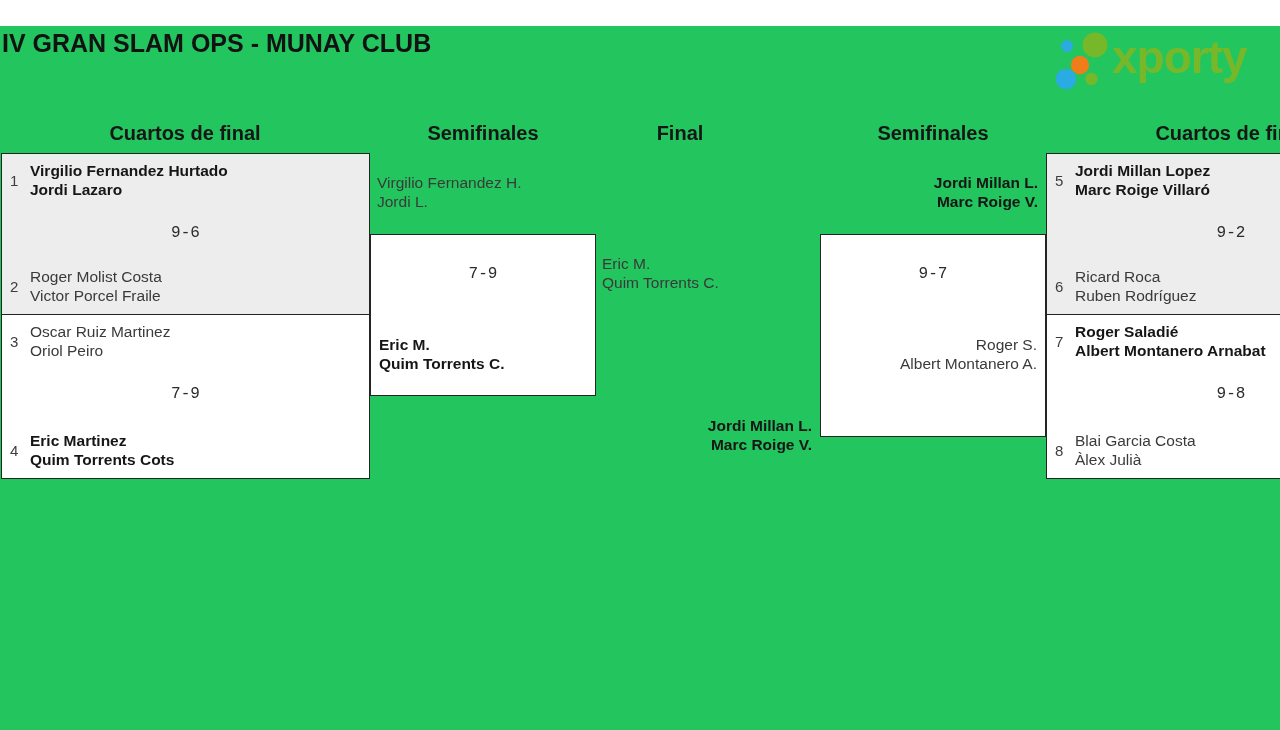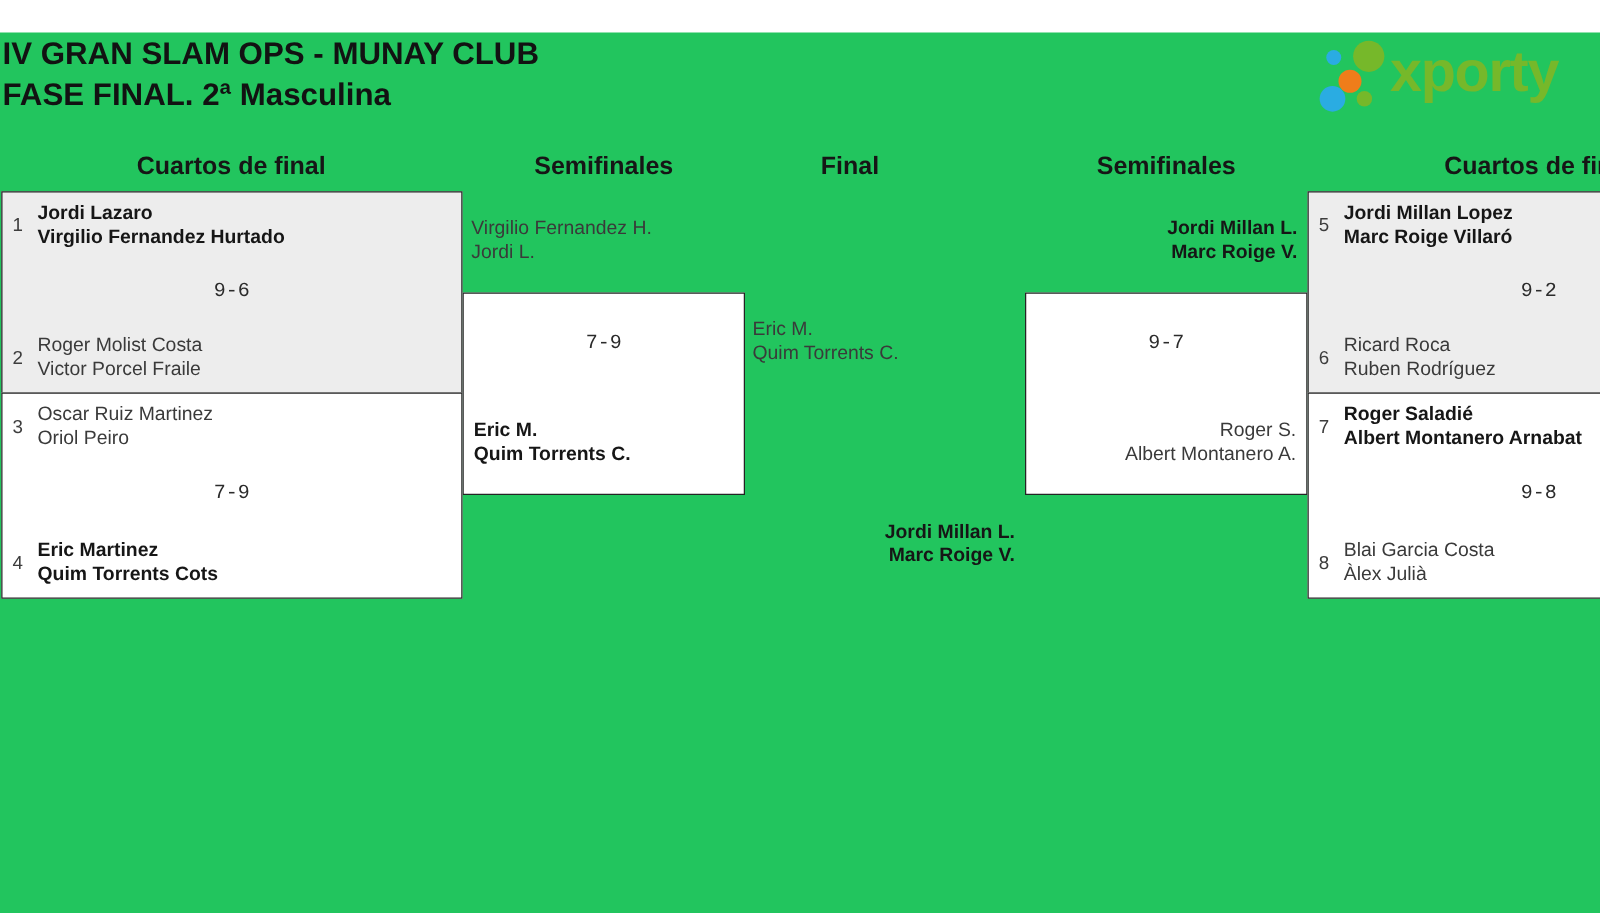--- a/index.html
+++ b/index.html
@@ -29,21 +29,21 @@
   .ch4 { left:820px;  width:226px; }
   .ch5 { left:1046px; width:370px; }
   
   .box {
     position:absolute; border:1px solid #242424; background:#ffffff;
   }
   .box.gray { background:#ededed; }
   .qfL1 { left:1px;    top:127px; width:369px; height:162px; }
   .qfL2 { left:1px;    top:288px; width:369px; height:165px; }
   .sfL  { left:370px;  top:208px; width:226px; height:162px; }
-  .sfR  { left:820px;  top:208px; width:226px; height:162px; }
+  .sfR  { left:820px;  top:208px; width:226px; height:203px; }
   .qfR1 { left:1046px; top:127px; width:370px; height:162px; }
   .qfR2 { left:1046px; top:288px; width:370px; height:165px; }
   
   .team {
     position:absolute; left:8px; display:flex; align-items:center; gap:7px;
   }
   .team.top { top:7px; }
   .team.bot { bottom:9px; }
   .seed { min-width:13px; font-size:15px; color:#3d3d3d; }
   .players { font-size:15.5px; line-height:19px; color:#3a3a3a; }
@@ -71,21 +71,20 @@
                  text-align:center; font-size:16px; color:#2b2b2b; }
   .final-t2 { left:596px; top:390px; width:216px; text-align:right; }
 </style>
 </head>
 <body>
 
 <div class="stage">
 
   <div class="title">
     <div>IV GRAN SLAM OPS - MUNAY CLUB</div>
-    <div>FASE FINAL. 2ª Masculina</div>
   </div>
 
   <div class="logo">
     <svg width="234" height="64" viewBox="0 0 234 64" xmlns="http://www.w3.org/2000/svg">
       <circle cx="21" cy="20" r="6" fill="#2aace2"></circle>
       <circle cx="49" cy="19" r="12.5" fill="#76b82a"></circle>
       <circle cx="34" cy="39" r="9.2" fill="#ef7d1a"></circle>
       <circle cx="20" cy="53" r="10.3" fill="#2aace2"></circle>
       <circle cx="45.5" cy="53" r="6.2" fill="#76b82a"></circle>
       <text x="66" y="47" font-family="Liberation Sans, sans-serif" font-weight="bold" font-size="46" letter-spacing="-1" fill="#76b82a">xporty</text>
@@ -95,22 +94,22 @@
   <div class="col-header ch1">Cuartos de final</div>
   <div class="col-header ch2">Semifinales</div>
   <div class="col-header ch3">Final</div>
   <div class="col-header ch4">Semifinales</div>
   <div class="col-header ch5">Cuartos de final</div>
 
   <div class="box gray qfL1">
     <div class="team top">
       <span class="seed">1</span>
       <span class="players bold">
+        <span class="player">Virgilio Fernandez Hurtado</span>
         <span class="player">Jordi Lazaro</span>
-        <span class="player">Virgilio Fernandez Hurtado</span>
       </span>
     </div>
     <div class="score qf">9-6</div>
     <div class="team bot">
       <span class="seed">2</span>
       <span class="players">
         <span class="player">Roger Molist Costa</span>
         <span class="player">Victor Porcel Fraile</span>
       </span>
     </div>

